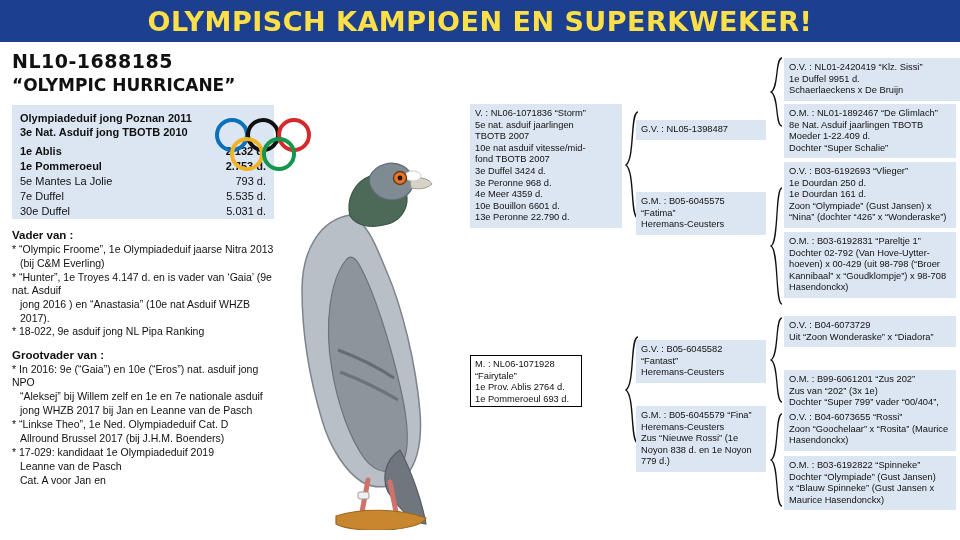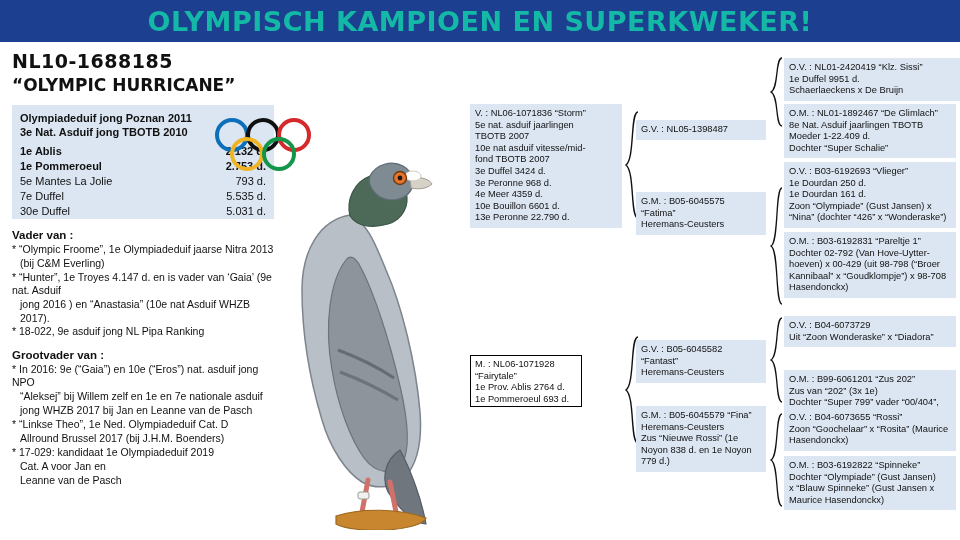--- a/index.html
+++ b/index.html
@@ -26,21 +26,21 @@
     position: absolute;
     left: 0; top: 0;
     width: 960px;
     height: 42px;
     background: #1d3f8f;
     display: flex;
     align-items: center;
     justify-content: center;
   }
   .banner-title {
-    color: #14b8a6;
+    color: #fde047;
     font-size: 27px;
     font-weight: bold;
     letter-spacing: 0.5px;
     font-family: "DejaVu Sans", sans-serif;
     white-space: nowrap;
   }
 
   
   .left-col {
     position: absolute;
@@ -200,22 +200,22 @@
     </div>
 
     <div class="section-head">Grootvader van :</div>
     <div class="bullets">
       <div>* In 2016: 9e (“Gaia”) en 10e (“Eros”) nat. asduif jong NPO</div>
       <div class="ind">“Aleksej” bij Willem zelf en 1e en 7e nationale asduif</div>
       <div class="ind">jong WHZB 2017 bij Jan en Leanne van de Pasch</div>
       <div>* “Linkse Theo”, 1e Ned. Olympiadeduif Cat. D</div>
       <div class="ind">Allround Brussel 2017 (bij J.H.M. Boenders)</div>
       <div>* 17-029: kandidaat 1e Olympiadeduif 2019</div>
+      <div class="ind">Leanne van de Pasch</div>
       <div class="ind">Cat. A voor Jan en</div>
-      <div class="ind">Leanne van de Pasch</div>
     </div>
   </div>
 
   <div class="rings">
     <div class="ring blue"></div>
     <div class="ring black"></div>
     <div class="ring red"></div>
     <div class="ring yellow"></div>
     <div class="ring green"></div>
   </div>

